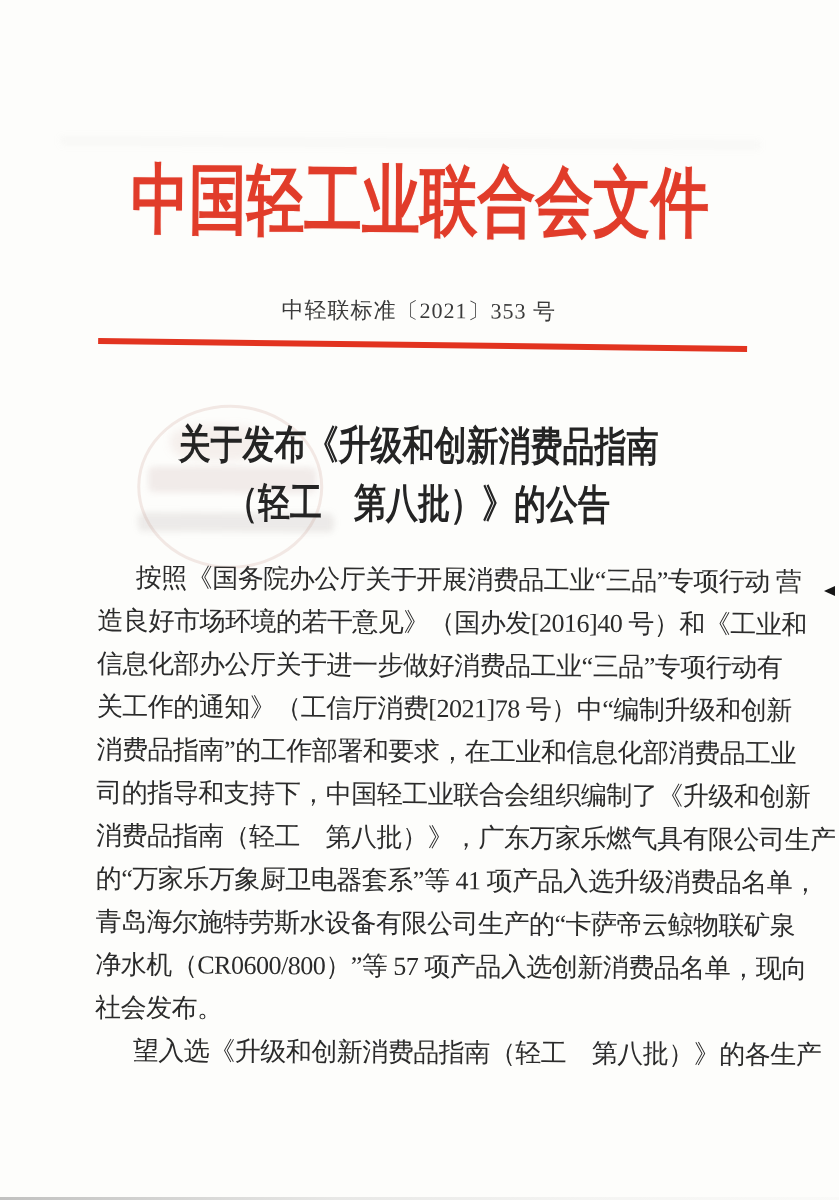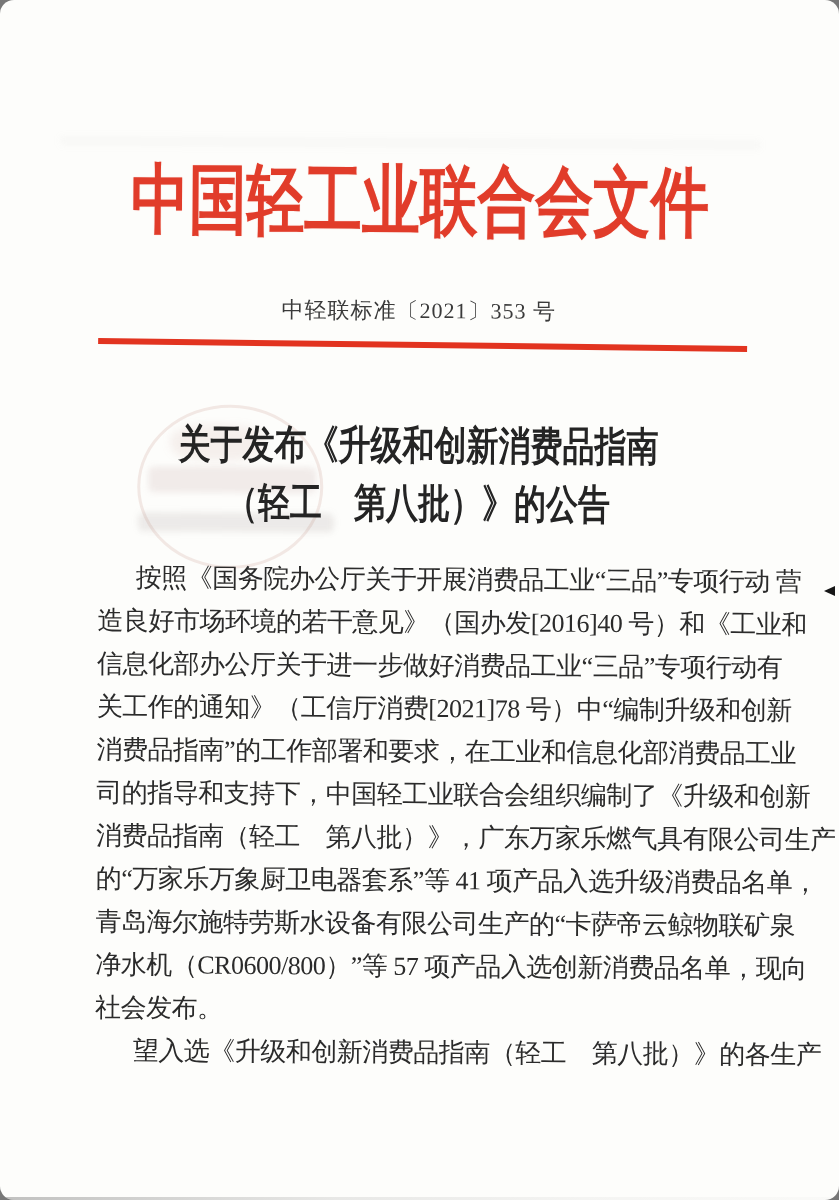--- a/index.html
+++ b/index.html
@@ -8,21 +8,20 @@
     background: #777;
     font-family: "Liberation Serif", serif;
   }
   .page {
     position: relative;
     width: 839px;
     height: 1200px;
     margin: 0 auto;
     background: var(--paper, #fdfdfb);
     overflow: hidden;
-    border-radius: 14px;
   }
   .content {
     position: absolute;
     inset: 0;
     transform: rotate(0.35deg);
     transform-origin: 100px 200px;
   }
   
   .org-header {
     position: absolute;

